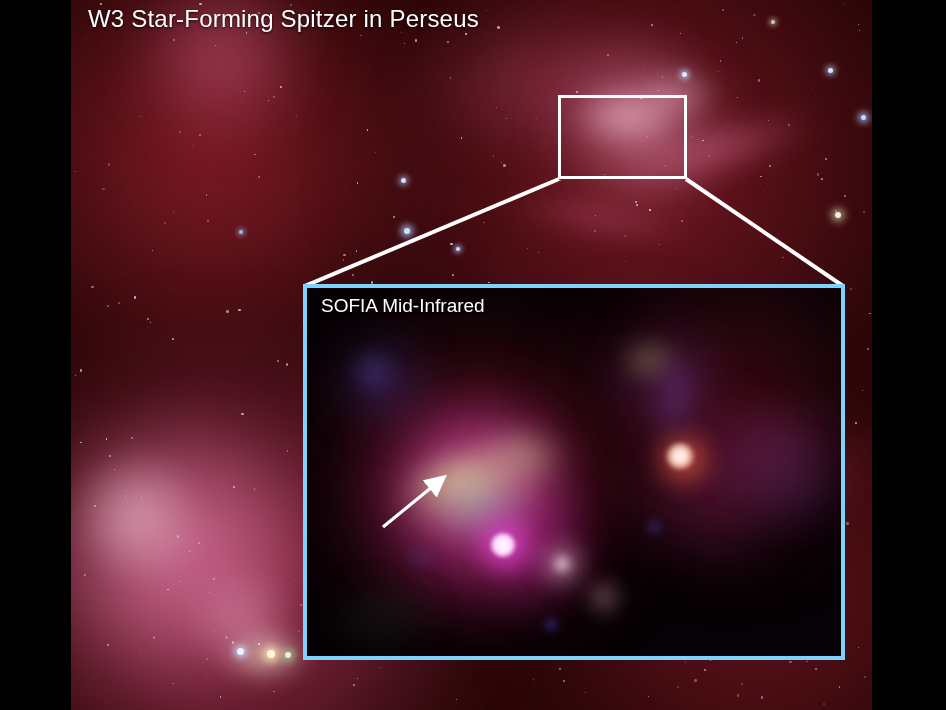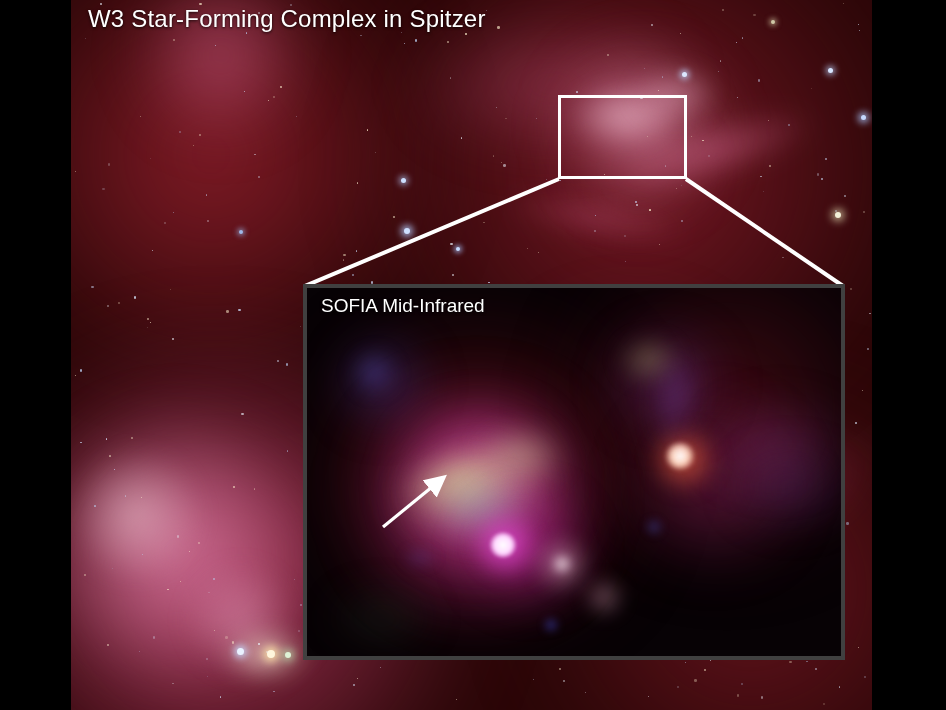--- a/index.html
+++ b/index.html
@@ -18,21 +18,21 @@
   .star{position:absolute;border-radius:50%;}
   .star.big{filter:blur(0.6px);}
 
   
   #callout-box{position:absolute;left:558px;top:95px;width:129px;height:84px;
                border:3px solid #fff;box-sizing:border-box;}
   .connector{position:absolute;background:#fff;transform-origin:0 50%;height:4px;}
 
   
   #inset{position:absolute;left:303px;top:284px;width:542px;height:376px;
-         border:4px solid #404040;box-sizing:border-box;background:#737373;overflow:hidden;}
+         border:4px solid #7dd3fc;box-sizing:border-box;background:#737373;overflow:hidden;}
   #inset-canvas{position:absolute;inset:0;overflow:hidden;background:#070205;}
   .sb{position:absolute;border-radius:50%;}
 
   #arrow{position:absolute;left:0;top:0;width:100%;height:100%;pointer-events:none;}
 
   
   #title{position:absolute;left:88px;top:5px;font-size:24px;color:#fff;
          letter-spacing:0.2px;text-shadow:0 1px 3px rgba(0,0,0,.85);
          font-weight:400;white-space:nowrap;}
   #spitzer-label{position:absolute;left:88px;top:674px;font-size:19px;color:#f2f2f2;
@@ -442,17 +442,17 @@
             <path d="M0,0 L7,3.5 L0,7 z" fill="#ffffff"></path>
           </marker>
         </defs>
         <line x1="76" y1="239" x2="136" y2="190" stroke="#ffffff" stroke-width="3.2" marker-end="url(#ah)"></line>
       </svg>
 
       <div id="sofia-label">SOFIA Mid-Infrared</div>
     </div>
   </div>
 
-  <div id="title">W3 Star-Forming Complex in Spitzer</div>
+  <div id="title">W3 Star-Forming Spitzer in Perseus</div>
 
   <div class="letterbox" id="lb-left"></div>
   <div class="letterbox" id="lb-right"></div>
 </div>
 
 </body></html>

